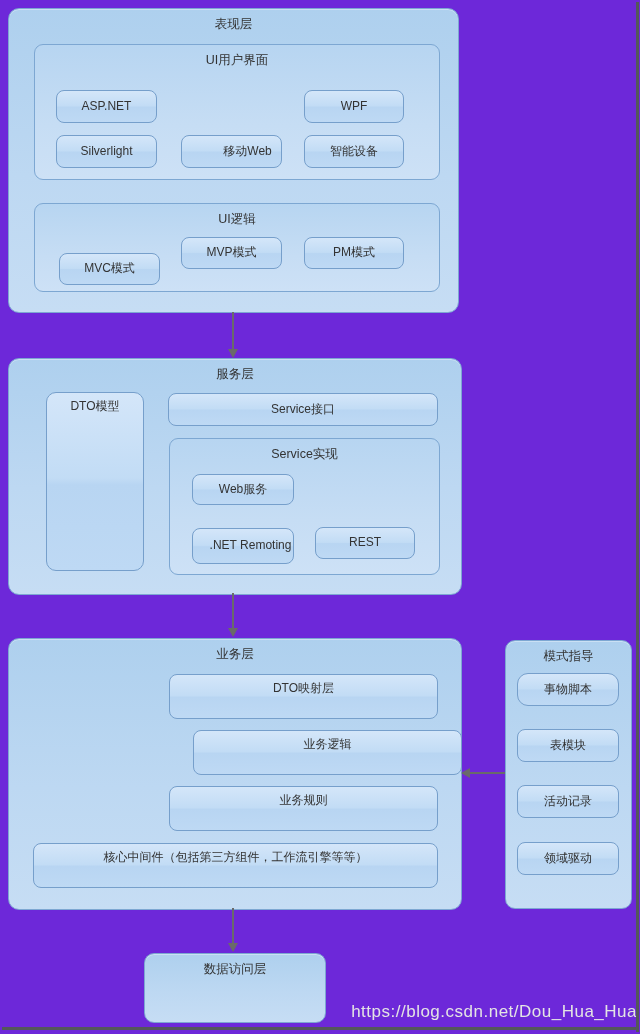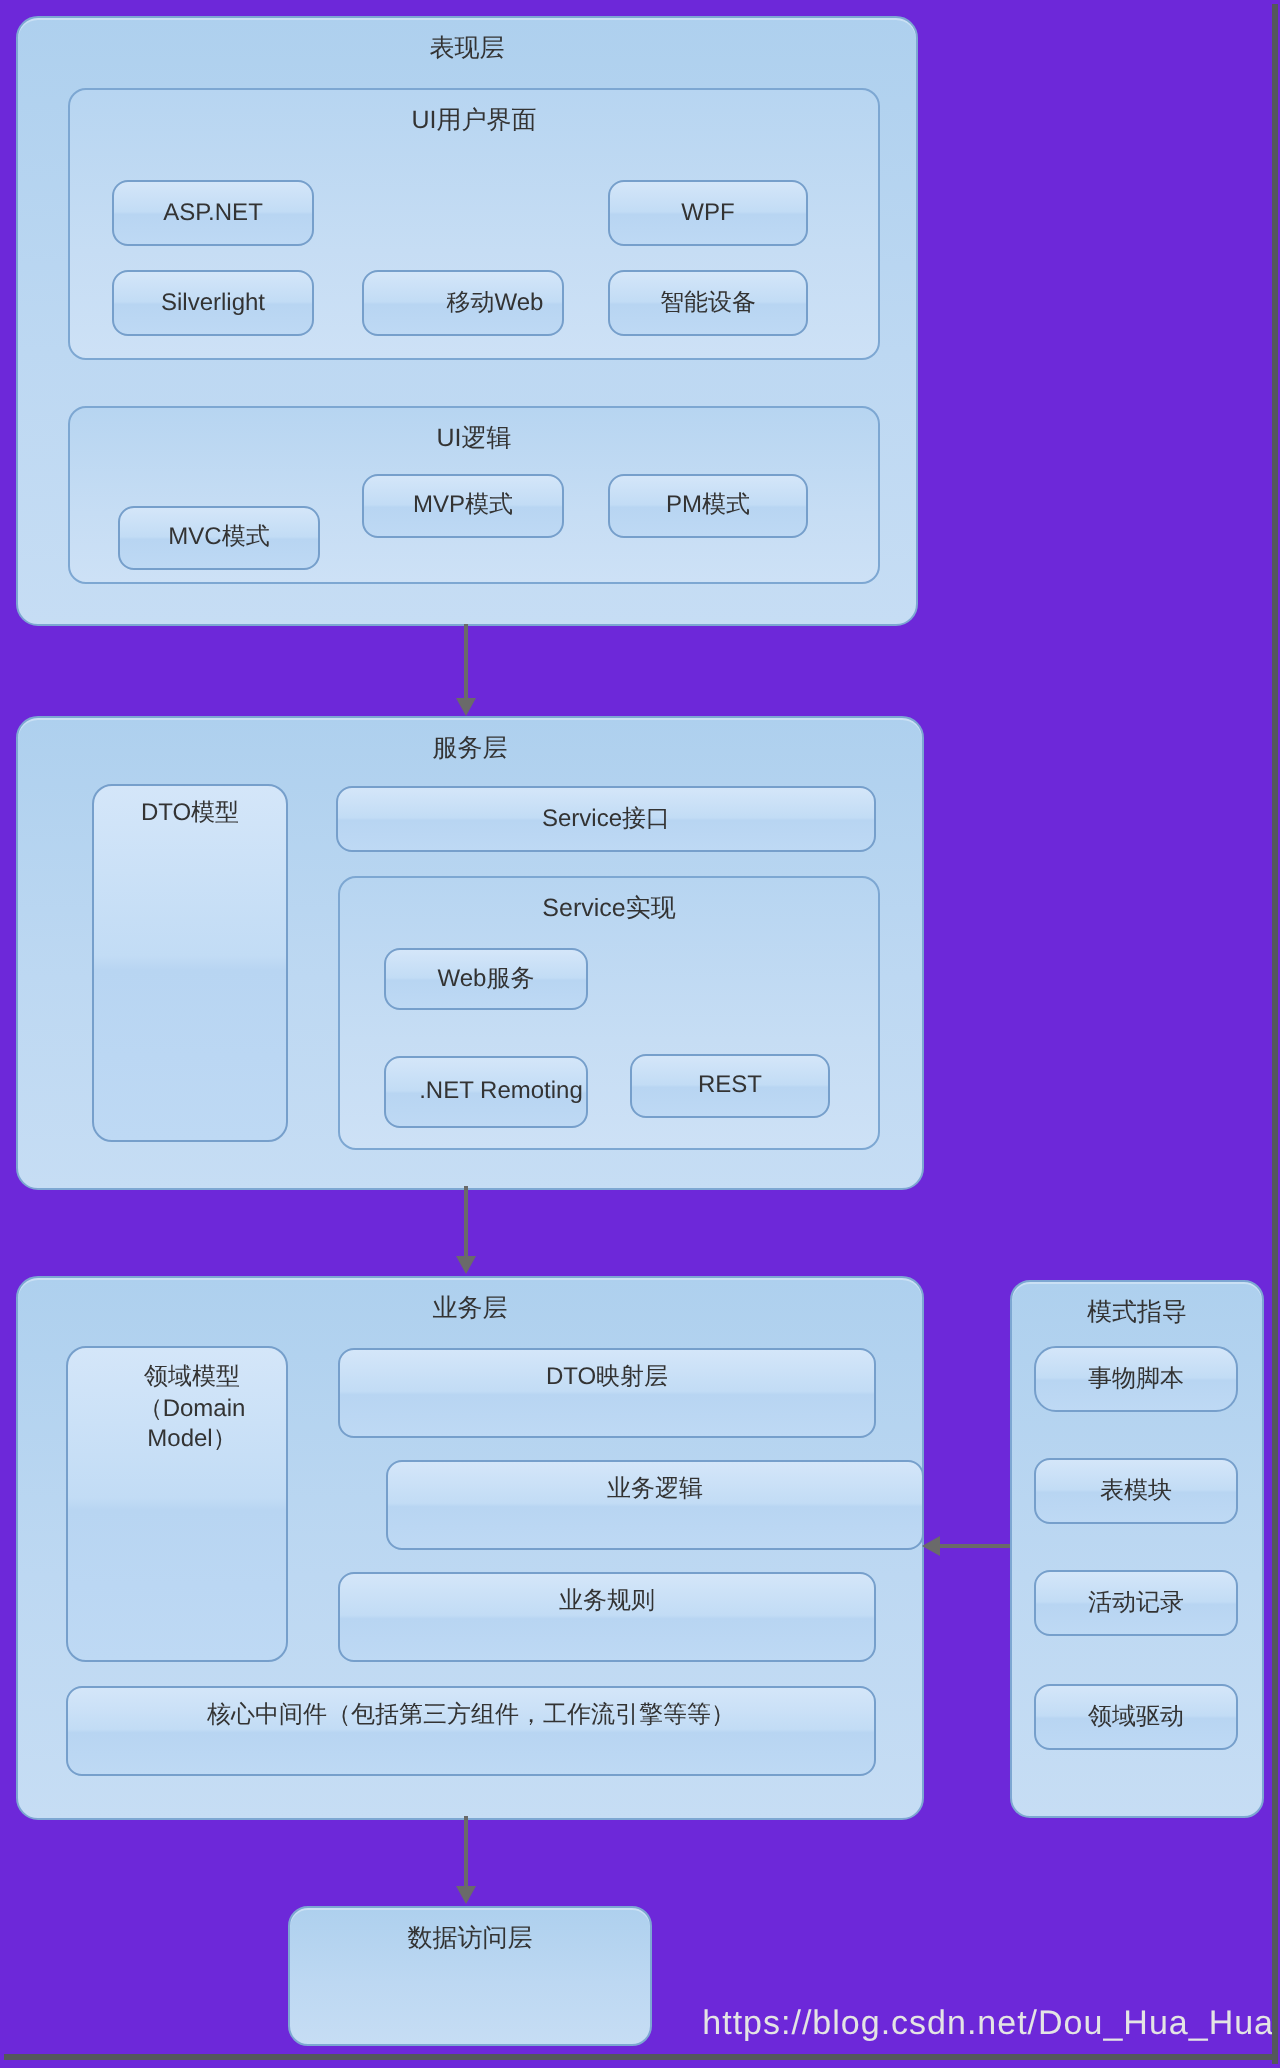--- a/index.html
+++ b/index.html
@@ -83,21 +83,20 @@
       <div class="btn" style="left:145px;top:88px;width:100px;height:32px;">REST</div>
     </div>
   </div>
 
   <div class="vline" style="left:232px;top:593px;height:36px;"></div>
   <div class="head-down" style="left:228px;top:628px;"></div>
 
   <div class="layer" style="left:8px;top:638px;width:452px;height:270px;">
     <div class="title">业务层</div>
 
-    <div class="btn top wraptext" style="left:24px;top:34px;width:111px;height:158px;border-radius:10px;line-height:1.3;">领域模型（Domain Model）</div>
 
     <div class="btn top" style="left:160px;top:35px;width:269px;height:45px;">DTO映射层</div>
     <div class="btn top" style="left:160px;top:91px;width:269px;height:45px;margin-left:24px;">业务逻辑</div>
     <div class="btn top" style="left:160px;top:147px;width:269px;height:45px;">业务规则</div>
 
     <div class="btn top" style="left:24px;top:204px;width:405px;height:45px;">核心中间件（包括第三方组件，工作流引擎等等）</div>
   </div>
 
   <div class="hline" style="left:470px;top:772px;width:35px;"></div>
   <div class="head-left" style="left:461px;top:768px;"></div>

